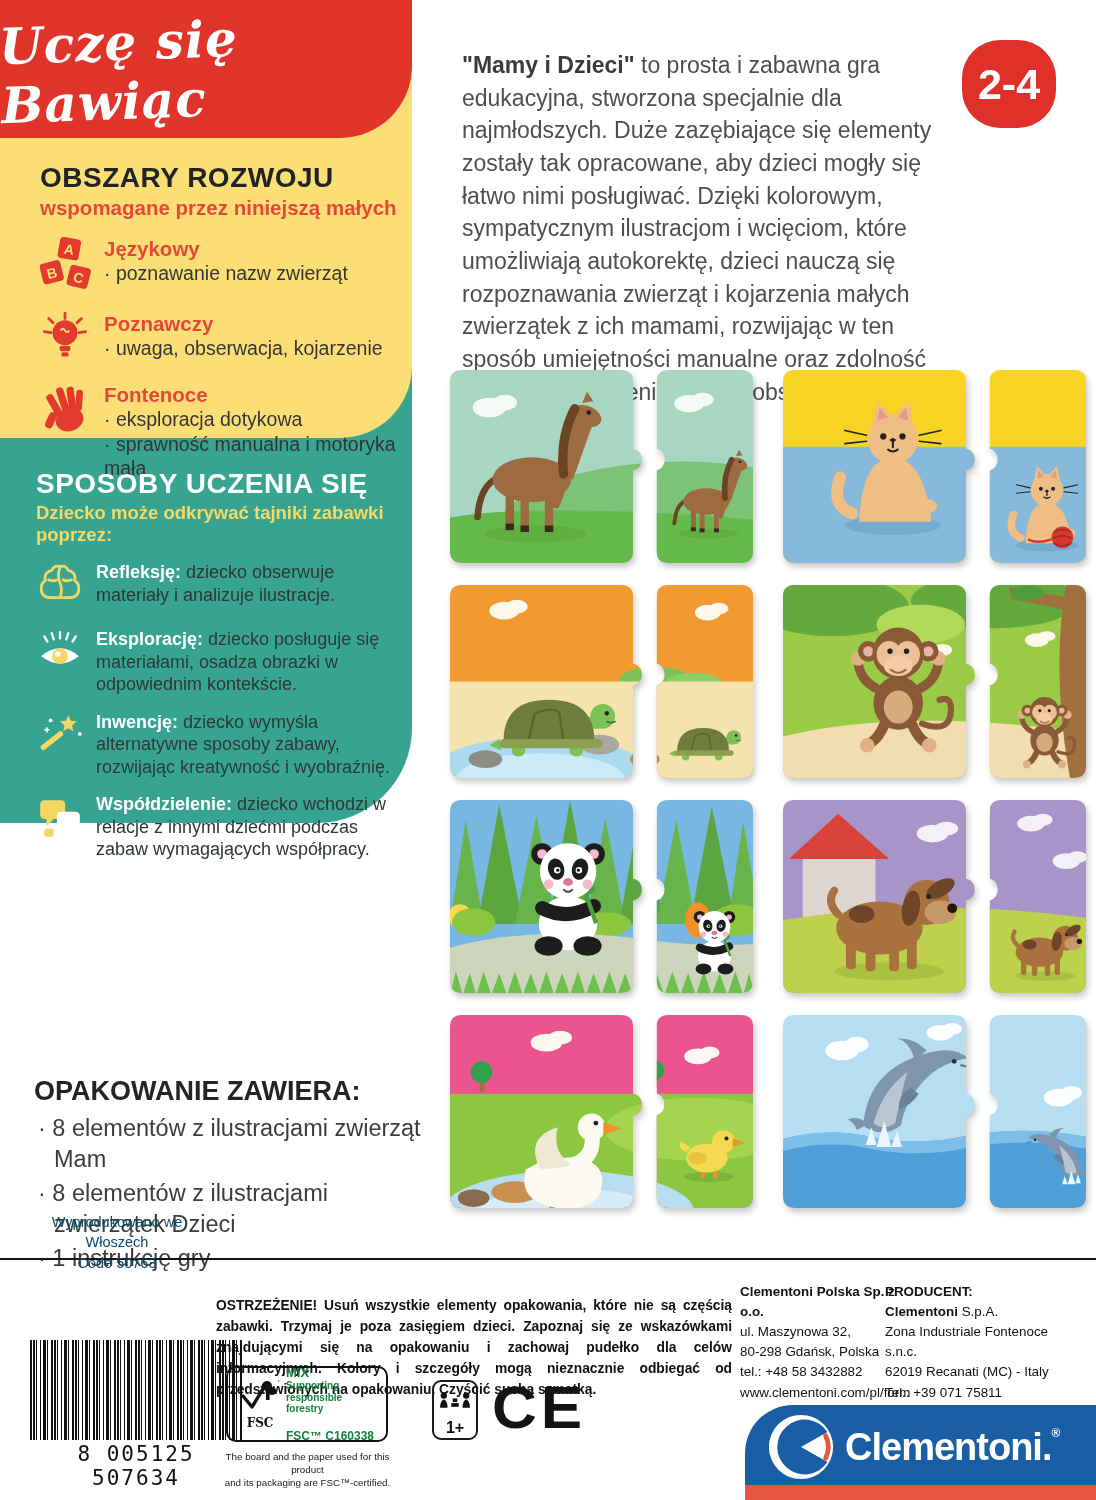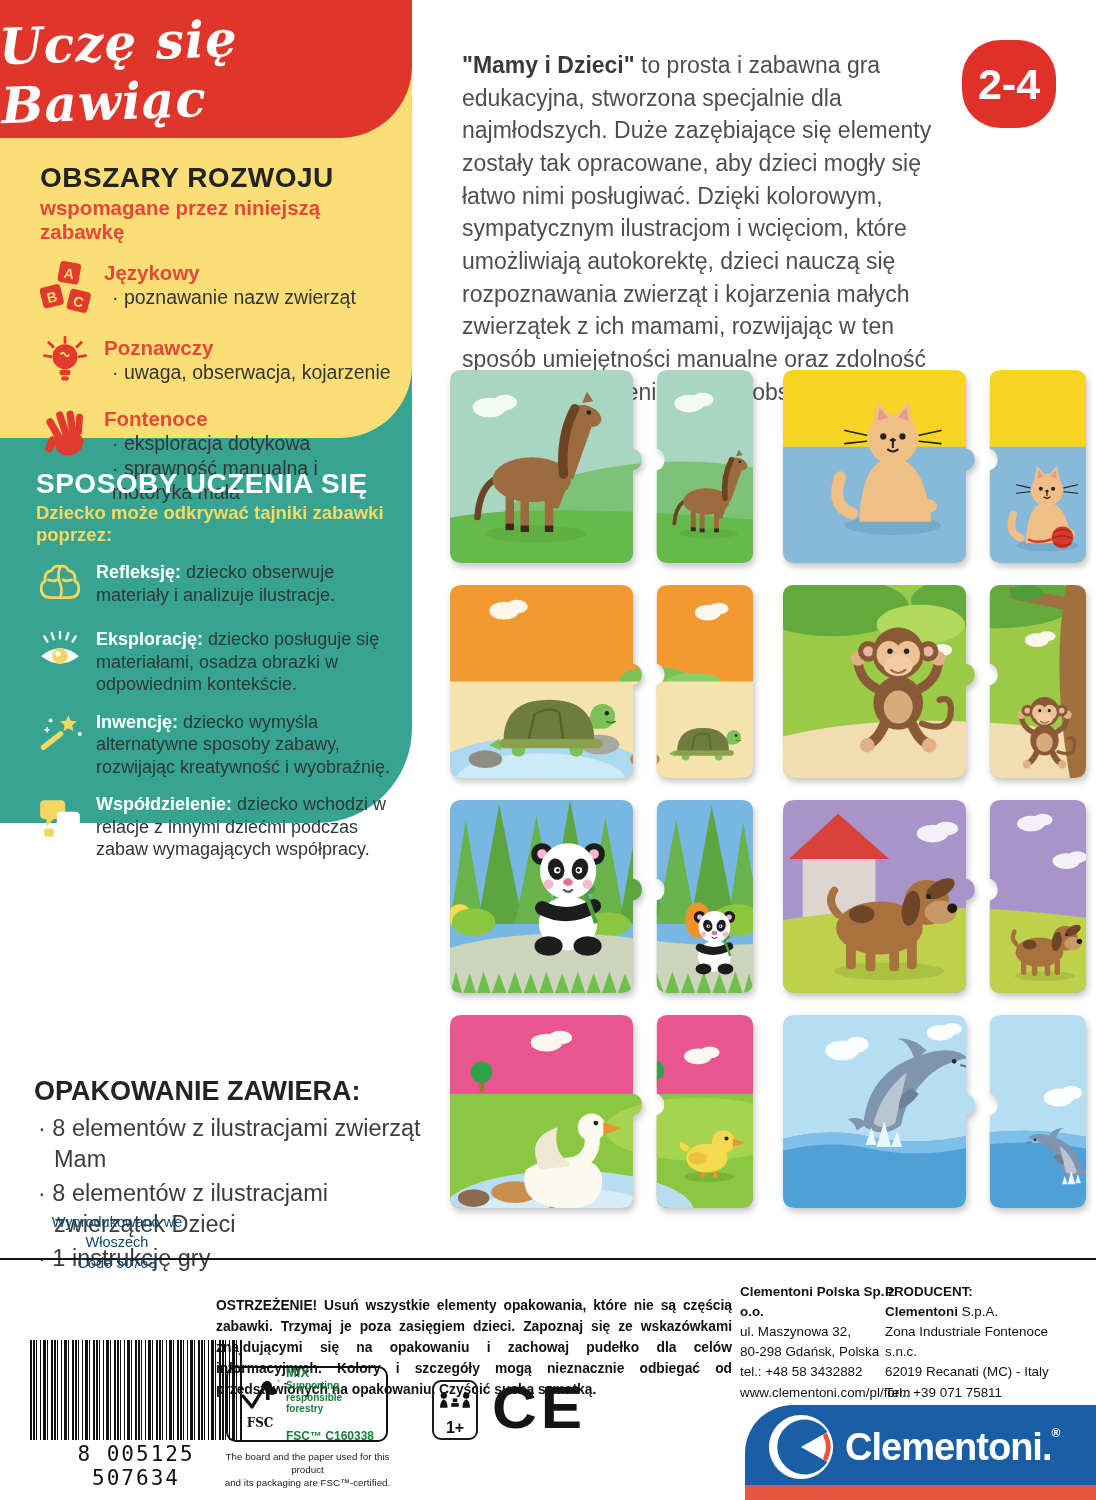--- a/index.html
+++ b/index.html
@@ -13,21 +13,21 @@
   .script-logo{color:#fff;font-family:"DejaVu Serif",serif;font-style:italic;font-weight:bold;
                font-size:50px;letter-spacing:1px;transform:rotate(-2deg);}
   .wrap-yellow{background:#37a492;}
   .panel-yellow{background:#fbdf76;height:300px;border-bottom-right-radius:72px;
                 padding:24px 10px 0 40px;box-sizing:border-box;}
   .panel-yellow h2{margin:0;font-size:28px;color:#232323;letter-spacing:.5px;}
   .panel-yellow .sub{margin:2px 0 0;font-size:20.5px;font-weight:bold;color:#e4483a;}
   .dev-item{display:flex;margin-top:17px;}
   .dev-item .ic{width:54px;flex:0 0 54px;margin-right:10px;}
   .dev-item h4{margin:0;font-size:20.5px;color:#e4483a;}
-  .dev-item p{margin:1px 8px 0;font-size:19.5px;color:#343434;line-height:1.22;}
+  .dev-item p{margin:1px 0 0;font-size:19.5px;color:#343434;line-height:1.22;}
   .wrap-teal{background:#fff;}
   .panel-teal{background:#37a492;height:385px;border-bottom-right-radius:95px;
               padding:30px 20px 0 36px;box-sizing:border-box;}
   .panel-teal h2{margin:0;font-size:28px;color:#fff;letter-spacing:.5px;}
   .panel-teal .sub{margin:2px 0 0;font-size:18.5px;font-weight:bold;color:#f7d964;}
   .learn-item{display:flex;margin-top:15px;}
   .learn-item .ic{width:52px;flex:0 0 52px;margin-right:8px;}
   .learn-item p{margin:0;font-size:18px;color:#2f3734;line-height:1.25;}
   .learn-item strong{color:#fff;}
   
@@ -93,21 +93,21 @@
 
   <div class="stack">
     <div class="wrap-red">
       <div class="panel-red">
         <span class="script-logo">Uczę się Bawiąc</span>
       </div>
     </div>
     <div class="wrap-yellow">
       <div class="panel-yellow">
         <h2>OBSZARY ROZWOJU</h2>
-        <p class="sub">wspomagane przez niniejszą zabawkę</p>
+        <p class="sub">wspomagane przez niniejszą małych</p>
 
         <div class="dev-item">
           <div class="ic">
             <svg viewBox="0 0 46 46" width="54" height="54">
               <g>
                 <rect x="16" y="1" width="18" height="18" rx="3" fill="#e23a2e" transform="rotate(10 25 10)"></rect>
                 <text x="25" y="15" fill="#fbdf76" font-size="12" font-weight="bold" text-anchor="middle" transform="rotate(10 25 10)">A</text>
                 <rect x="1" y="21" width="18" height="18" rx="3" fill="#e23a2e" transform="rotate(-14 10 30)"></rect>
                 <text x="10" y="35" fill="#fbdf76" font-size="12" font-weight="bold" text-anchor="middle" transform="rotate(-14 10 30)">B</text>
                 <rect x="24" y="25" width="18" height="18" rx="3" fill="#e23a2e" transform="rotate(14 33 34)"></rect>

